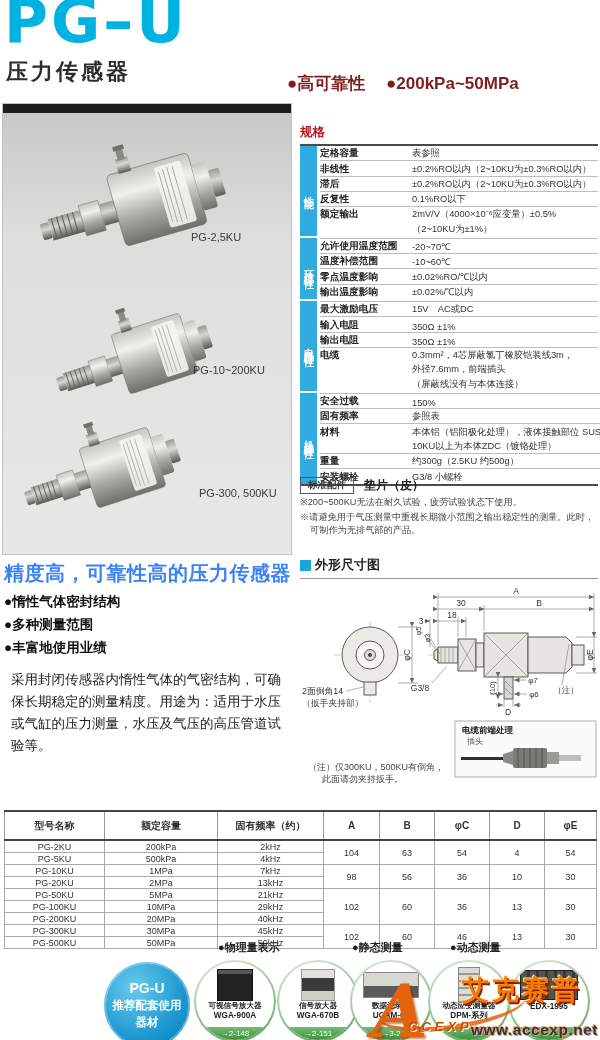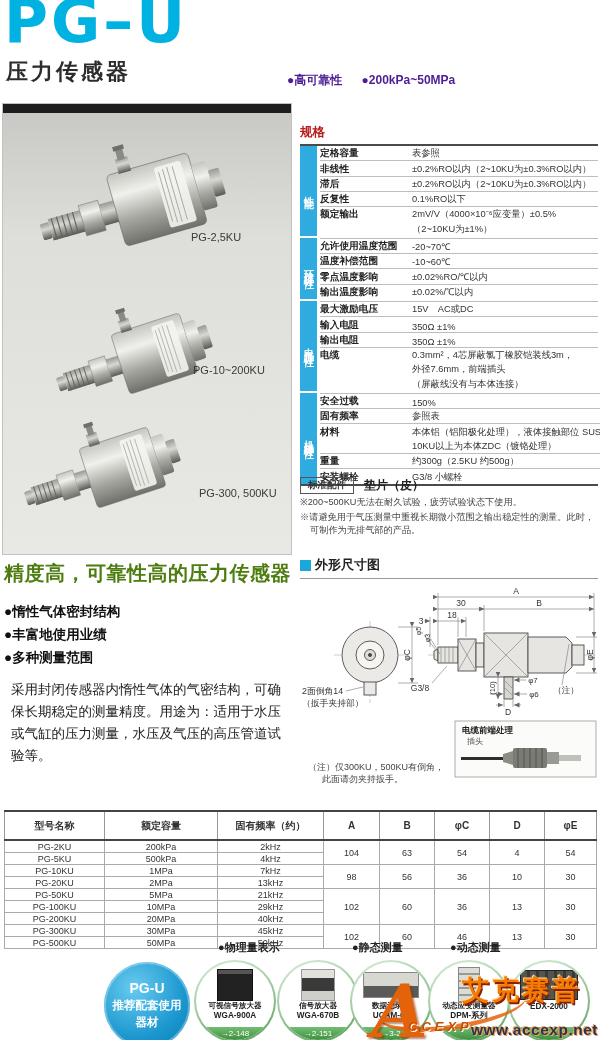--- a/index.html
+++ b/index.html
@@ -1,34 +1,34 @@
 <!DOCTYPE html>
 <html><head>
 <meta charset="utf-8">
 <style>
   html,body{margin:0;padding:0;background:#fff;font-family:"Liberation Sans",sans-serif;}
   .page{position:relative;width:600px;height:1040px;background:#fff;overflow:hidden;}
 
   
   .title{position:absolute;left:4px;top:-14px;font-family:"DejaVu Sans",sans-serif;font-size:60px;font-weight:bold;color:#00b2e2;letter-spacing:3px;}
   .subtitle{position:absolute;left:6px;top:57px;font-size:22px;font-weight:bold;color:#2c2c2c;letter-spacing:3px;}
-  .features{position:absolute;left:287px;top:72px;font-size:12px;font-weight:bold;color:#4c1d95;white-space:nowrap;}
+  .features{position:absolute;left:287px;top:72px;font-size:17px;font-weight:bold;color:#7f1d1d;white-space:nowrap;}
   .features span+span{margin-left:16px;}
 
   
   .photo{position:absolute;left:2px;top:103px;width:288px;height:450px;background:linear-gradient(180deg,#c7c7c3,#dededa 30%,#e8e8e4);border:1px solid #c2c2be;}
   .photo-topbar{position:absolute;left:0;top:0;width:100%;height:9px;background:#1d1d1d;}
   .photo-label{position:absolute;font-size:11px;color:#3a3a3a;white-space:nowrap;}
   .pl1{left:188px;top:127px;}
   .pl2{left:190px;top:260px;}
   .pl3{left:196px;top:383px;}
 
   
   .intro{position:absolute;left:4px;top:560px;width:292px;}
-  .intro h2{margin:0 0 16px;font-size:20px;color:#4d7c0f;letter-spacing:0.5px;}
+  .intro h2{margin:0 0 6px;font-size:20px;color:#3b82f6;letter-spacing:0.5px;}
   .intro .bullet{font-size:13.5px;font-weight:bold;color:#111;margin:5px 0;}
   .intro p{margin:12px 7px 0;font-size:13.5px;line-height:1.62;color:#222;}
 
   
   .spec{position:absolute;left:300px;top:124px;width:298px;}
   .spec-heading{font-size:12.5px;font-weight:bold;color:#b91c1c;margin-bottom:3px;}
   .spec-table{border-top:2px solid #4a4a4a;border-bottom:2px solid #4a4a4a;}
   .spec-section{display:flex;}
   .spec-section+.spec-section{margin-top:2px;}
   .spec-band{width:17px;background:#2fabdf;display:flex;align-items:center;justify-content:center;color:#fff;font-weight:bold;font-size:10px;writing-mode:vertical-rl;text-orientation:upright;letter-spacing:3px;}
@@ -149,22 +149,22 @@
       <use href="#sensorShape" transform="translate(118,364) rotate(-18) scale(0.78)"></use>
     </svg>
     <div class="photo-label pl1">PG-2,5KU</div>
     <div class="photo-label pl2">PG-10~200KU</div>
     <div class="photo-label pl3">PG-300, 500KU</div>
   </div>
 
   <div class="intro">
     <h2>精度高，可靠性高的压力传感器</h2>
     <div class="bullet">●惰性气体密封结构</div>
+    <div class="bullet">●多种测量范围</div>
     <div class="bullet">●丰富地使用业绩</div>
-    <div class="bullet">●多种测量范围</div>
     <p>采用封闭传感器内惰性气体的气密结构，可确保长期稳定的测量精度。用途为：适用于水压或气缸的压力测量，水压及气压的高压管道试验等。</p>
   </div>
 
   <div class="spec">
     <div class="spec-heading">规格</div>
     <div class="spec-table">
         <div class="spec-section">
           <div class="spec-band">性能</div>
           <div class="spec-rows">
             <div class="spec-row">
@@ -545,21 +545,21 @@
         </div>
         <div class="p-line1">动态应变测量器</div>
         <div class="p-line2">DPM-系列</div>
         <div class="p-ref"></div>
       </div>
       <div class="prod-circle" style="left: 508px;">
         <div class="prod-img">
           <div class="pi pi4"></div>
         </div>
         <div class="p-line1"></div>
-        <div class="p-line2">EDX-2000</div>
+        <div class="p-line2">EDX-1995</div>
         <div class="p-ref"></div>
       </div>
     </div>
 
   <div class="watermark">
     <div class="wm-swoosh"></div>
     <div class="wm-a">A</div>
     <div class="wm-cn">艾克赛普</div>
     <div class="wm-sub">CCEXP</div>
     <div class="wm-url">www.accexp.net</div>

